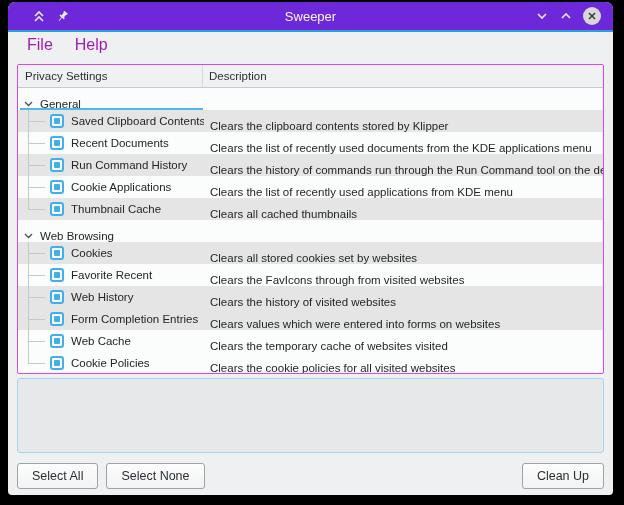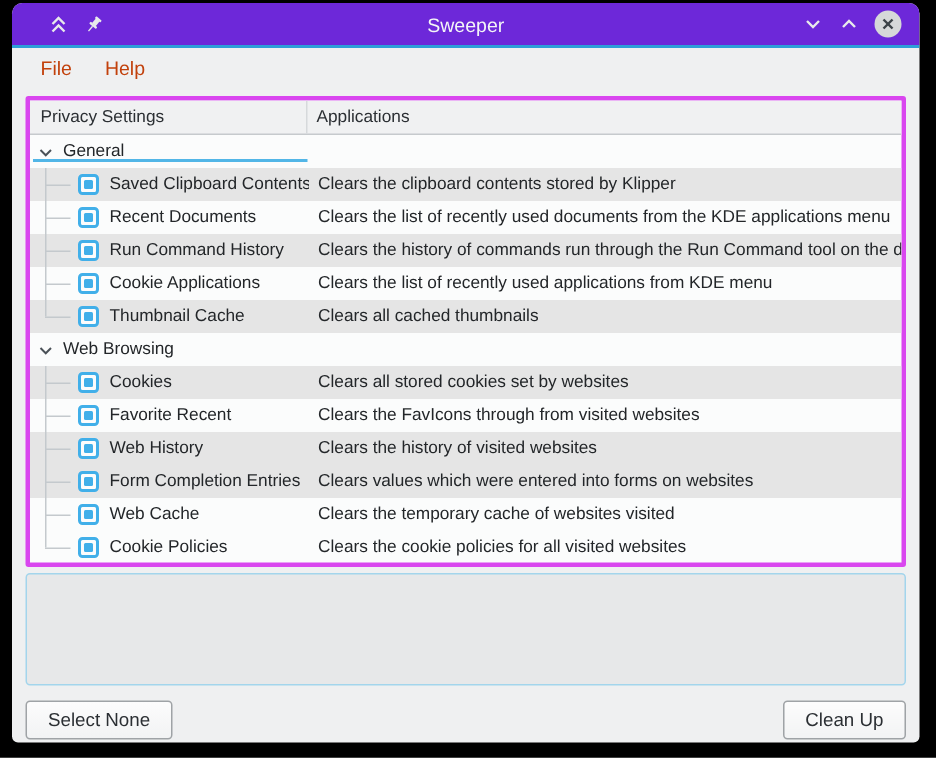--- a/index.html
+++ b/index.html
@@ -10,30 +10,30 @@
   .titlebar{height:28px;background:#6d28d9;display:flex;align-items:center;position:relative;}
   .tb-left{display:flex;align-items:center;gap:9px;margin-left:24px;z-index:2;}
   .tb-right{display:flex;align-items:center;gap:10px;margin-left:auto;margin-right:12px;z-index:2;}
   .tb-title{position:absolute;left:0;right:0;text-align:center;color:#f4f6f7;font-size:13px;}
   .tb-ico{width:14px;height:14px;display:flex;align-items:center;justify-content:center;cursor:pointer;}
   .close-circle{width:18px;height:18px;border-radius:50%;background:#d6d8d9;display:flex;
     align-items:center;justify-content:center;}
   .accent-line{height:2px;background:#2d9fd8;}
   
   .menubar{height:26px;display:flex;align-items:center;padding-left:10px;gap:4px;}
-  .menu-item{font-size:13px;color:#c2410c;padding:3px 9px;border-radius:2px;cursor:pointer;}
+  .menu-item{font-size:16px;color:#a21caf;padding:3px 9px;border-radius:2px;cursor:pointer;}
   
   .content{padding:6px 9px 0 9px;}
-  .tree{border:3px solid #d946ef;border-radius:2px;background:#fbfcfc;height:308px;overflow:hidden;}
+  .tree{border:1px solid #d946ef;border-radius:2px;background:#fbfcfc;height:308px;overflow:hidden;}
   .thead{display:flex;height:22px;background:#f0f1f2;border-bottom:1px solid #c6cacd;
     font-size:11.5px;color:#2b2f33;align-items:center;}
   .th1{width:185px;padding-left:7px;box-sizing:border-box;border-right:1px solid #d6d9db;height:100%;
     display:flex;align-items:center;}
   .th2{flex:1;padding-left:6px;display:flex;align-items:center;height:100%;}
-  .row{display:flex;height:22px;align-items:center;font-size:11.5px;color:#232629;position:relative;}
+  .row{display:flex;height:22px;align-items:flex-end;font-size:11.5px;color:#232629;position:relative;}
   .row.alt{background:#e5e5e5;}
   .cell{display:flex;align-items:center;white-space:nowrap;overflow:hidden;}
   .c1{width:186px;box-sizing:border-box;position:relative;}
   .c2{flex:1;padding-left:6px;}
   .row.group .c1{padding-left:2px;}
   .chev{width:13px;height:13px;margin:0 5px 0 2px;display:flex;align-items:center;justify-content:center;cursor:pointer;}
   .row.group .lbl{margin-left:0;}
   
   .branch{width:28px;height:22px;position:relative;flex:none;}
   .branch::before{content:"";position:absolute;left:10px;top:0;bottom:0;width:1px;background:#c4c9cd;}
@@ -106,21 +106,21 @@
 
   <div class="menubar">
     <span class="menu-item">File</span>
     <span class="menu-item">Help</span>
   </div>
 
   <div class="content">
     <div class="tree">
       <div class="thead">
         <div class="th1">Privacy Settings</div>
-        <div class="th2">Applications</div>
+        <div class="th2">Description</div>
       </div>
       <div>
           <div class="row group focused">
     <div class="cell c1">
       <span class="chev">
         <svg width="11" height="11" viewBox="0 0 11 11" fill="none" stroke="#4a5157" stroke-width="1.3">
           <polyline points="2,4 5.5,7.5 9,4"></polyline>
         </svg>
       </span>
 
@@ -273,19 +273,20 @@
 
     </div>
     <div class="cell c2">Clears the cookie policies for all visited websites</div>
   </div>
         </div>
     </div>
 
     <div class="status-panel"></div>
 
     <div class="btn-row">
+      <button class="btn">Select All</button>
       <button class="btn">Select None</button>
       <span class="spacer"></span>
       <button class="btn">Clean Up</button>
     </div>
   </div>
 
 </div>
 
 </body></html>

